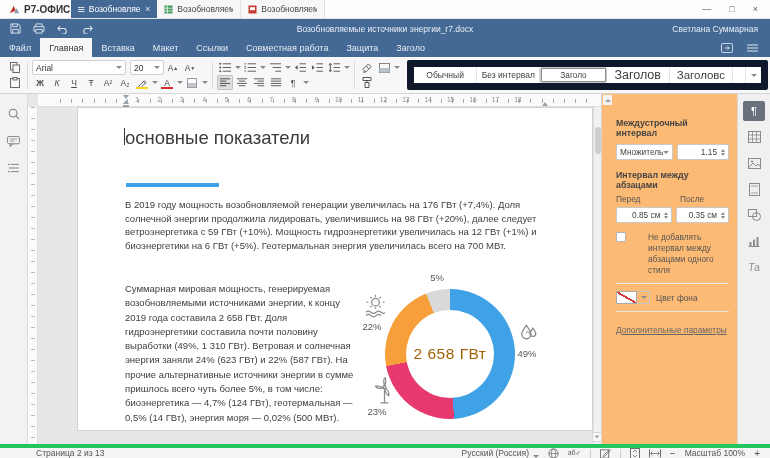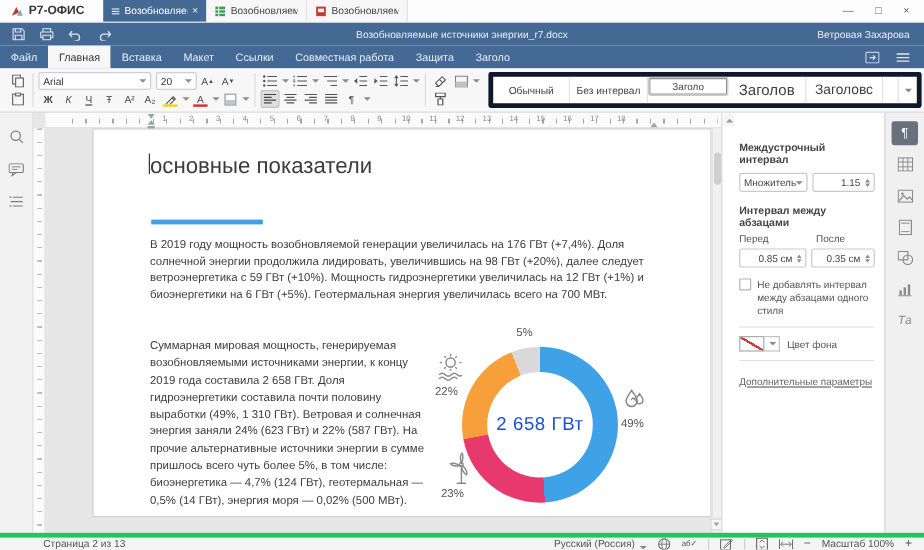--- a/index.html
+++ b/index.html
@@ -3,21 +3,21 @@
 <meta charset="utf-8">
 <style>
   :root{ --blue:#446995; }
   *{box-sizing:border-box;margin:0;padding:0;}
   html,body{width:770px;height:458px;overflow:hidden;}
   body{font-family:"Liberation Sans",sans-serif;color:#444;background:#fff;position:relative;}
   .abs{position:absolute;}
 
   
   .tabbar{position:absolute;top:0;left:0;right:0;height:19px;background:#fdfdfd;display:flex;align-items:stretch;border-bottom:1px solid #e4e4e4;}
-  .logo{display:flex;align-items:center;gap:4px;padding:0 16px 0 9px;font-weight:bold;font-size:10px;color:#333;}
+  .logo{display:flex;align-items:center;gap:4px;padding:0 1px 0 9px;font-weight:bold;font-size:10px;color:#333;}
   .doc-tab{display:flex;align-items:center;gap:4px;padding:0 7px;font-size:8.5px;color:#444;border-right:1px solid #e2e2e2;background:#f7f7f7;max-width:86px;}
   .doc-tab.active{background:var(--blue);color:#fff;border-right:none;}
   .doc-tab .tlabel{white-space:nowrap;overflow:hidden;max-width:56px;}
   .tab-x{font-size:9px;opacity:.85;}
   .winctl{margin-left:auto;display:flex;align-items:center;gap:18px;padding-right:12px;color:#666;font-size:9px;}
   .winctl span{cursor:default;}
 
   
   .titlebar{position:absolute;top:19px;left:0;right:0;height:19px;background:var(--blue);display:flex;align-items:center;color:#fff;}
   .qicons{display:flex;align-items:center;gap:12px;padding-left:10px;}
@@ -40,21 +40,21 @@
   .btn.on{background:#dfdfdf;box-shadow:inset 0 0 0 1px #c2c2c2;}
   .btn svg{display:block;}
   .car{width:0;height:0;border-left:3px solid transparent;border-right:3px solid transparent;border-top:3px solid #8b8b8b;margin-left:1px;}
   .combo{height:15px;background:#fff;border:1px solid #cfcfcf;border-radius:2px;display:flex;align-items:center;font-size:8.5px;color:#333;padding:0 3px;}
   .combo .car{margin-left:auto;}
   .u-yellow{position:relative;} .u-yellow::after{content:"";position:absolute;left:2px;right:2px;bottom:1px;height:2px;background:#f4d31c;}
   .u-red{position:relative;} .u-red::after{content:"";position:absolute;left:2px;right:2px;bottom:1px;height:2px;background:#d22d2d;}
   .bold{font-weight:bold}.ital{font-style:italic}.unde{text-decoration:underline}
   .swatchbox{width:10px;height:10px;border:1px solid #9e9e9e;background:linear-gradient(#fff 50%,#bfc6cd 50%);}
   
-  .gallery{flex:1;display:flex;align-items:stretch;background:#fff;border:4px solid #0f172a;border-radius:2px;margin:1px 0 1px 4px;overflow:hidden;}
+  .gallery{flex:1;display:flex;align-items:stretch;background:#fff;border:7px solid #0f172a;border-radius:2px;margin:1px 0 1px 4px;overflow:hidden;}
   .gcell{flex:1;display:flex;align-items:center;justify-content:center;border-right:1px solid #e3e3e3;white-space:nowrap;overflow:hidden;color:#3f3f3f;padding:0 2px;}
   .gcell.sel{box-shadow:inset 0 0 0 1px #8f8f8f;border-radius:2px;}
   .g0{font-size:8.5px}.g1{font-size:8.5px}.g2{font-size:15px}.g3{font-size:12.5px}.g4{font-size:11.5px}
   .gempty{width:13px;border-right:1px solid #e3e3e3;}
   .gdrop{width:15px;display:flex;align-items:center;justify-content:center;}
 
   
   .main{position:absolute;top:94px;left:0;right:0;bottom:14px;background:#e7e7e7;}
   .lsidebar{position:absolute;left:0;top:0;bottom:0;width:28px;background:#f2f2f2;border-right:1px solid #dcdcdc;display:flex;flex-direction:column;align-items:center;padding-top:14px;gap:16px;}
   .lsidebar svg{display:block;}
@@ -79,27 +79,27 @@
   
   .caret-line{position:absolute;left:46px;top:20px;width:1px;height:17px;background:#333;}
   .doc-h1{position:absolute;left:47px;top:17px;font-size:18.5px;line-height:26px;color:#3c3c3c;}
   .h1-bar{position:absolute;left:48px;top:75px;width:93px;height:4px;background:#3da0e8;}
   .doc-p1{position:absolute;left:47px;top:90px;width:428px;font-size:9.5px;line-height:13.7px;color:#3d3d3d;}
   .doc-p2{position:absolute;left:47px;top:174px;width:233px;font-size:9.5px;line-height:14.3px;color:#3d3d3d;}
 
   
   .donut{position:absolute;left:307px;top:181px;width:130px;height:130px;border-radius:50%;}
   .hole{position:absolute;left:21px;top:21px;width:88px;height:88px;border-radius:50%;background:#fff;display:flex;align-items:center;justify-content:center;}
-  .center-label{font-size:15.5px;color:#1d4ed8;letter-spacing:.5px;}
+  .center-label{font-size:15.5px;color:#a16207;letter-spacing:.5px;}
   .slice-label{position:absolute;font-size:9.5px;color:#555;width:36px;text-align:center;}
   .ci{position:absolute;}
   .ci svg{display:block;}
 
   
-  .rpanel{position:absolute;right:33px;top:0;bottom:0;width:136px;background:#ffffff;border-left:1px solid #d6d6d6;}
+  .rpanel{position:absolute;right:33px;top:0;bottom:0;width:136px;background:#fdba74;border-left:1px solid #d6d6d6;}
   .rp-scroll{position:absolute;left:1px;top:1px;width:9px;height:10px;background:#f4f4f4;display:flex;align-items:center;justify-content:center;}
   .tri-u2{width:0;height:0;border-left:3px solid transparent;border-right:3px solid transparent;border-bottom:3px solid #9a9a9a;}
   .rp-h{font-size:8.8px;font-weight:bold;color:#444;}
   .rp-lab{font-size:8.3px;color:#555;}
   .sel,.spin{height:16px;background:#fff;border:1px solid #c9c9c9;border-radius:2px;display:flex;align-items:center;font-size:8.3px;color:#444;padding:0 3px;}
   .spin{justify-content:flex-end;}
   .spin .arr{display:flex;flex-direction:column;gap:1px;margin-left:4px;}
   .tri5u{width:0;height:0;border-left:2.5px solid transparent;border-right:2.5px solid transparent;border-bottom:3px solid #8d8d8d;}
   .tri5d{width:0;height:0;border-left:2.5px solid transparent;border-right:2.5px solid transparent;border-top:3px solid #8d8d8d;}
   .chk{width:10px;height:10px;border:1px solid #b3b3b3;background:#fff;border-radius:1px;flex:none;}
@@ -171,21 +171,21 @@
         <path d="M3 4V1h7v3 M1 4h11v5h-2 M3 9H1V4 M3 7h7v4H3z" fill="none" stroke="#dfe6ef" stroke-width="1"></path>
       </svg>
     <svg width="12" height="10" viewBox="0 0 12 10">
         <path d="M3 2 1 4.5 3 7 M1.5 4.5h6a3 3 0 0 1 0 5.5H5" fill="none" stroke="#dfe6ef" stroke-width="1.1"></path>
       </svg>
     <svg width="12" height="10" viewBox="0 0 12 10">
         <path d="M9 2 11 4.5 9 7 M10.5 4.5h-6a3 3 0 0 0 0 5.5H7" fill="none" stroke="#dfe6ef" stroke-width="1.1"></path>
       </svg>
   </div>
   <div class="doc-title">Возобновляемые источники энергии_r7.docx</div>
-  <div class="user-name">Ветровая Захарова</div>
+  <div class="user-name">Светлана Суммарная</div>
 </div>
 
 <div class="menubar">
   <div class="menu-item">Файл</div>
   <div class="menu-item active">Главная</div>
   <div class="menu-item">Вставка</div>
   <div class="menu-item">Макет</div>
   <div class="menu-item">Ссылки</div>
   <div class="menu-item">Совместная работа</div>
   <div class="menu-item">Защита</div>
@@ -504,21 +504,21 @@
             </span>
           </div>
         <div class="spin" style="width:56px">
             <span>0.35 см</span>
             <span class="arr">
               <span class="tri5u"></span>
               <span class="tri5d"></span>
             </span>
           </div>
       </div>
-      <div style="display:flex;gap:5px;margin-top:9px;align-items:flex-start">
+      <div style="display:flex;gap:22px;margin-top:9px;align-items:flex-start">
         <span class="chk"></span>
         <span class="rp-lab" style="line-height:11px">Не добавлять интервал между абзацами одного стиля</span>
       </div>
       <div class="rp-div"></div>
       <div style="display:flex;align-items:center;gap:6px">
         <span style="display:flex">
             <span class="cswatch"></span>
             <span class="cdrop">
               <span class="car"></span>
             </span>

